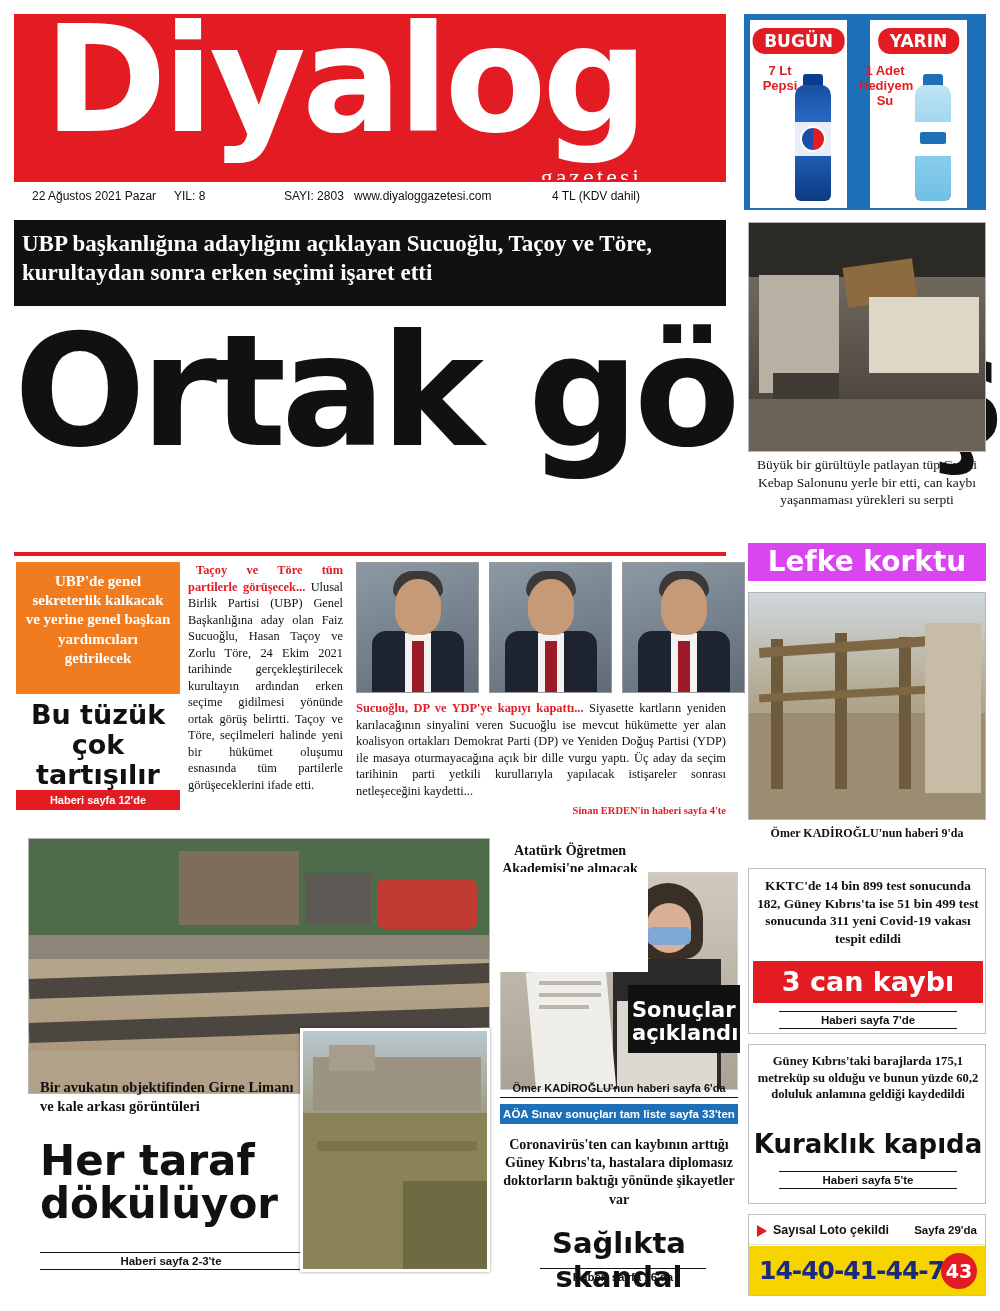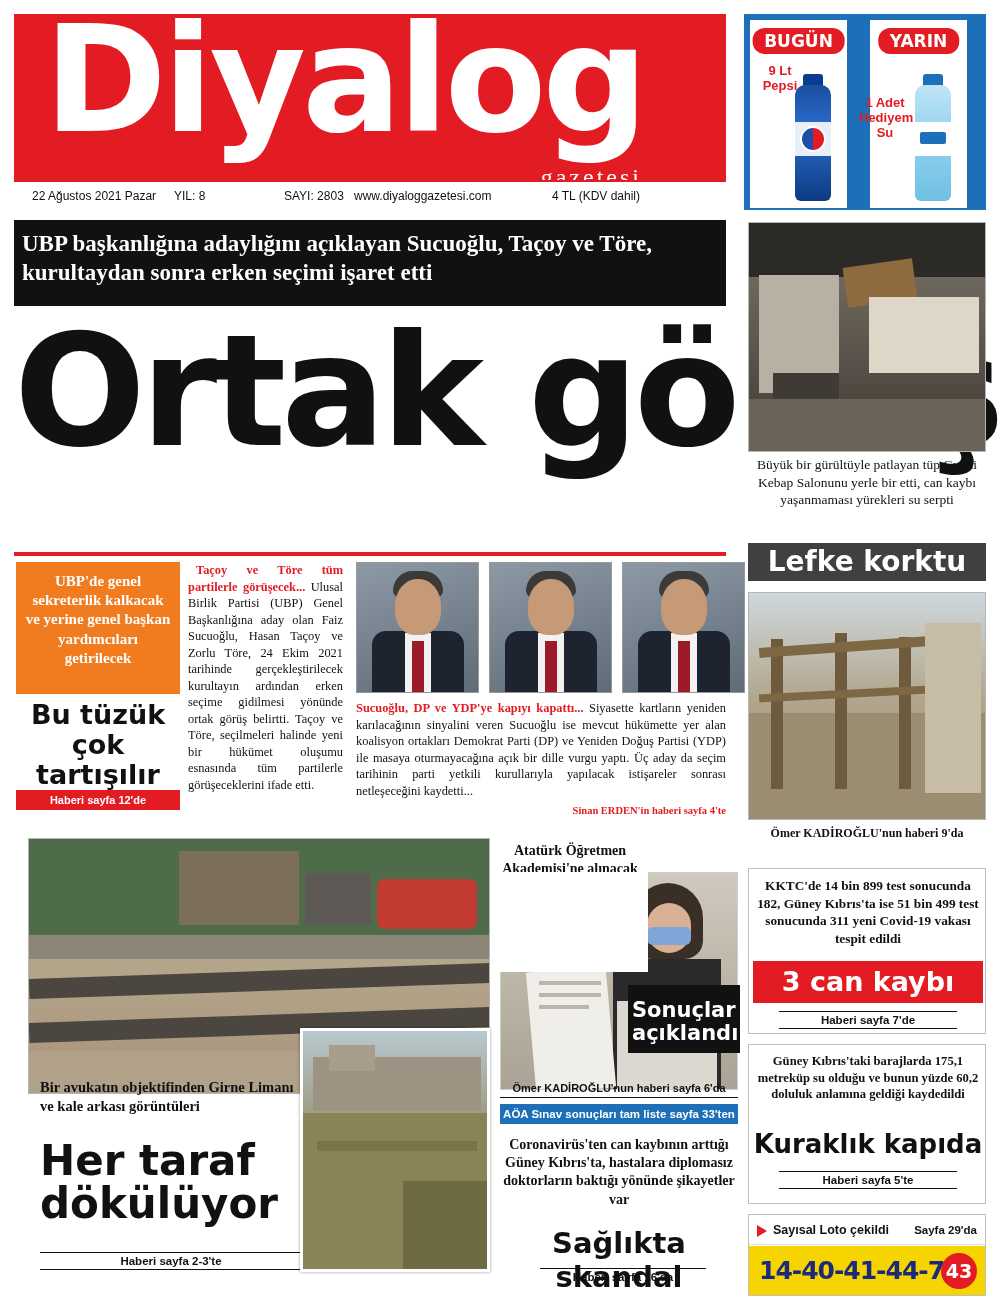--- a/index.html
+++ b/index.html
@@ -62,21 +62,21 @@
     position: absolute; top: 8px; left: 50%; transform: translateX(-50%);
     background: #e31b23; color: #fff; font-weight: bold; font-size: 17px;
     padding: 3px 12px; border-radius: 12px; white-space: nowrap;
     font-family: "DejaVu Sans", sans-serif;
   }
   .ad-label {
     position: absolute; top: 44px; left: 6px; width: 48px;
     color: #e31b23; font-weight: bold; font-size: 13px; line-height: 1.15;
     text-align: center;
   }
-  .ad-right .ad-label { left: auto; right: 56px; width: 52px; margin-top: 32px; }
+  .ad-right .ad-label { left: auto; right: 56px; width: 52px; }
   .bottle {
     position: absolute; bottom: 6px; right: 6px; width: 56px; height: 128px;
   }
   .bottle .cap { position: absolute; top: 0; left: 18px; width: 20px; height: 12px; background: #0a3d91; border-radius: 3px 3px 0 0; }
   .bottle .body { position: absolute; top: 11px; left: 10px; width: 36px; height: 116px; background: linear-gradient(180deg,#1b4fa0 0%, #2a6fd0 40%, #0d3a80 100%); border-radius: 10px 10px 6px 6px; }
   .bottle .lbl { position: absolute; top: 48px; left: 10px; width: 36px; height: 34px; background: #e8eef7; }
   .bottle .ball { position: absolute; top: 52px; left: 15px; width: 26px; height: 26px; border-radius: 50%;
         background: conic-gradient(#e31b23 0 50%, #1d4ea8 50% 100%); border: 2px solid #fff; }
   .bottle.water .body { background: linear-gradient(180deg,#bfe4f5 0%, #8fd0ee 50%, #6fc0e4 100%); }
   .bottle.water .cap { background: #1d6fb8; }
@@ -171,21 +171,21 @@
     position: absolute; left: 748px; top: 222px; width: 238px; height: 230px;
     background: #6b655c; overflow: hidden; border: 1px solid #b5b5b5;
   }
   .rcap1 {
     position: absolute; left: 748px; top: 456px; width: 238px;
     font-size: 13.5px; line-height: 1.3; color: #111; text-align: center;
     font-family: "Liberation Serif", serif;
   }
   .lefke-head {
     position: absolute; left: 748px; top: 543px; width: 238px; height: 38px;
-    background: #404040; color: #fff; font-family: "DejaVu Sans", sans-serif;
+    background: #d946ef; color: #fff; font-family: "DejaVu Sans", sans-serif;
     font-weight: bold; font-size: 28px; text-align: center; line-height: 38px;
   }
   .rphoto2 {
     position: absolute; left: 748px; top: 592px; width: 238px; height: 228px;
     background: #8b8172; overflow: hidden; border: 1px solid #b5b5b5;
   }
   .rcap2 {
     position: absolute; left: 748px; top: 826px; width: 238px;
     font-size: 12px; color: #111; text-align: center; font-weight: bold;
     font-family: "Liberation Serif", serif;
@@ -345,21 +345,21 @@
       <span class="ms-year">YIL: 8</span>
       <span class="ms-no">SAYI: 2803</span>
       <span class="ms-web">www.diyaloggazetesi.com</span>
       <span class="ms-price">4 TL (KDV dahil)</span>
     </div>
   </div>
 
   <div class="ad-box">
     <div class="ad-half ad-left">
       <div class="ad-badge">BUGÜN</div>
-      <div class="ad-label">9 Lt Pepsi</div>
+      <div class="ad-label">7 Lt Pepsi</div>
       <div class="bottle">
         <div class="cap"></div>
           <div class="body"></div>
           <div class="lbl"></div>
           <div class="ball"></div>
       </div>
     </div>
     <div class="ad-half ad-right">
       <div class="ad-badge">YARIN</div>
       <div class="ad-label">1 Adet Hediyem Su</div>

